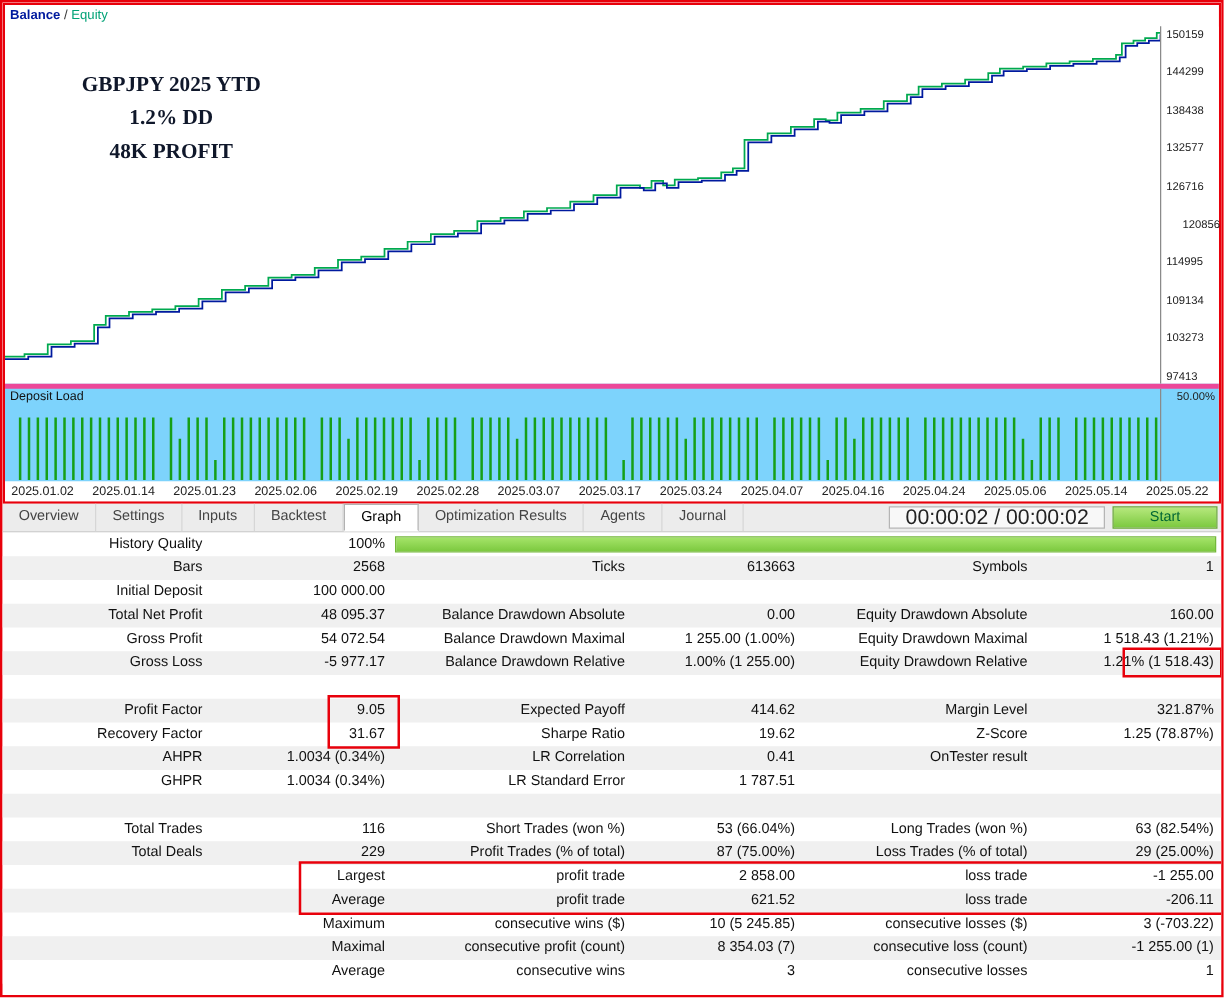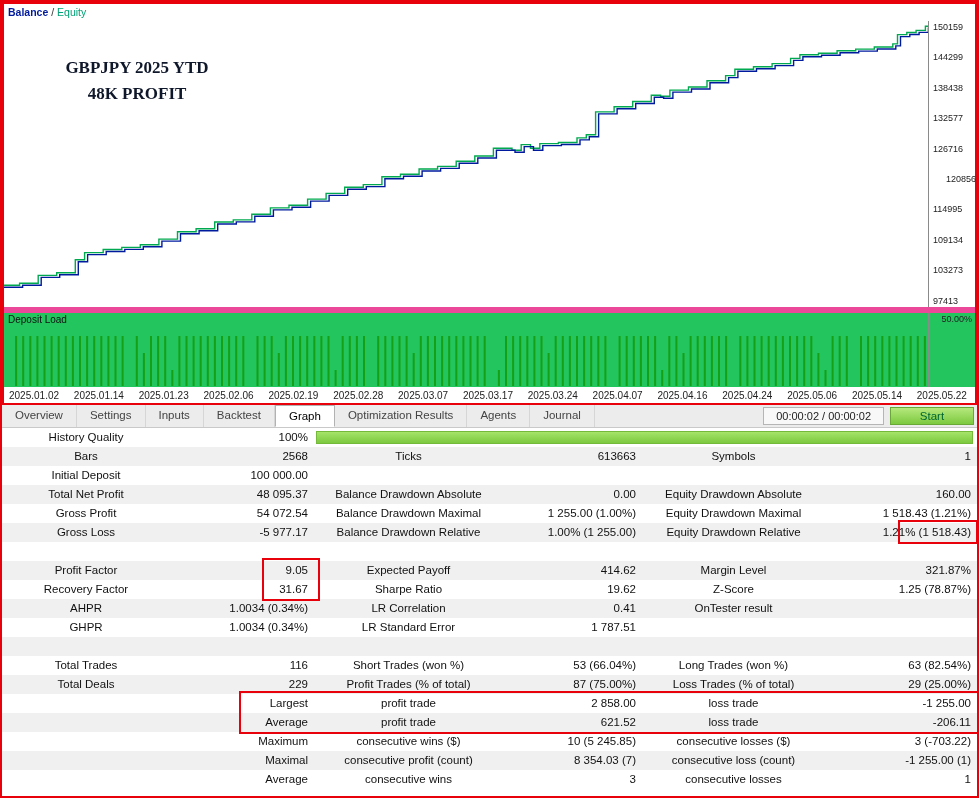--- a/index.html
+++ b/index.html
@@ -11,46 +11,46 @@
   .legend{height:17px;line-height:17px;font-size:10.5px;padding-left:4px;background:#fff;}
   .leg-balance{color:#001a9e;font-weight:bold;}
   .leg-sep{color:#333;}
   .leg-equity{color:#00a276;}
   .chart-area{position:relative;height:286px;background:#fff;}
   #curve-svg{position:absolute;left:0;top:0;width:929px;height:286px;}
   .y-axis{position:absolute;right:0;top:0;bottom:0;width:46px;border-left:1px solid #8a8a8a;background:#fff;text-decoration:underline;}
   .ylab{position:absolute;left:4px;font-size:9px;color:#222;}
   .annotation{position:absolute;left:38px;top:34px;width:190px;text-align:center;
     color:#0f172a;font-family:"Liberation Serif",serif;font-weight:bold;font-size:17px;line-height:1.55;}
-  .deposit-panel{position:relative;height:74px;border-top:6px solid #ec4899;background:#22c55e;}
+  .deposit-panel{position:relative;height:74px;border-top:4px solid #ec4899;background:#7dd3fc;}
   .deposit-label{position:absolute;left:4px;top:1px;font-size:10px;color:#111;}
   #deposit-svg{position:absolute;left:0;bottom:1px;width:929px;height:58px;}
   .deposit-axis{position:absolute;right:0;top:0;bottom:0;width:46px;border-left:1px solid #8a8a8a;}
   .deposit-scale{position:absolute;right:3px;top:1px;font-size:9px;color:#222;}
   .x-axis{height:16px;display:flex;justify-content:space-between;align-items:center;
     padding:0 8px 0 5px;font-size:10px;color:#222;background:#fff;}
   
   .tabbar{height:22px;background:#ececec;border-bottom:1px solid #c9c9c9;
     display:flex;justify-content:space-between;align-items:center;}
   .tabs{display:flex;height:22px;}
   .tab{padding:0 13px;line-height:21px;font-size:11.5px;color:#444;
     border-right:1px solid #d6d6d6;cursor:pointer;box-sizing:border-box;}
   .tab.active{background:#fff;color:#000;border:1px solid #b2b2b2;border-bottom:1px solid #fff;}
   .tabbar-right{display:flex;align-items:center;gap:6px;padding-right:3px;}
-  .elapsed{font-size:11px;height:16px;line-height:16px;padding:0 12px;background:#f8f8f8;
+  .elapsed{font-size:17px;height:16px;line-height:16px;padding:0 12px;background:#f8f8f8;
     border:1px solid #b5b5b5;color:#222;}
   .start-btn{width:84px;height:18px;font-size:11.5px;font-family:"Liberation Sans",sans-serif;
     background:linear-gradient(#b6e87d,#7cc93f);border:1px solid #69a836;color:#063;cursor:pointer;}
   
   .stats{position:relative;background:#fff;}
   .srow{display:grid;grid-template-columns:160px 152px 186px 142px 180px 1fr;
     height:19px;line-height:19px;font-size:11.5px;}
   .srow.shaded{background:#f0f0f0;}
   .cell{overflow:hidden;white-space:nowrap;}
-  .cl{text-align:center;padding-left:3px;}
+  .cl{text-align:right;padding-left:3px;}
   .c1{padding-left:8px;}
   .cv{text-align:right;padding-right:6px;}
   .qbar{grid-column:3/7;margin:3px 4px 3px 2px;background:linear-gradient(#a5e469,#7cc93f);
     border:1px solid #74b93a;box-sizing:border-box;}
   .anno-box{position:absolute;border:2px solid #e8000b;pointer-events:none;box-sizing:border-box;}
   .box-equity{left:896px;top:92px;width:80px;height:24px;}
   .box-factors{left:260px;top:130px;width:58px;height:43px;}
   .box-trades{left:237px;top:263px;width:740px;height:43px;}
 </style>
 </head>
@@ -63,20 +63,21 @@
       <span class="leg-balance">Balance</span><span class="leg-sep"> / </span><span class="leg-equity">Equity</span>
     </div>
 
     <div class="chart-area">
       <svg id="curve-svg" preserveAspectRatio="none" viewBox="0 0 929 286">
           <path d="M-3.0 264.3H15.6V262.2H34.2V254.4H52.7V251.8H71.3V238.8H80.6V231.6H99.2V228.5H117.8V226.4H136.3V223.8H154.9V218.1H173.5V210.8H192.1V207.7H210.7V201.0H229.3V198.9H247.8V193.2H266.4V186.9H285.0V184.3H303.6V178.1H322.1V172.4H340.7V166.2H359.3V163.6H377.9V155.8H396.5V153.2H415.1V148.0H433.6V145.4H452.2V140.2H470.8V135.0H489.4V127.2H508.0V129.3H517.2V123.6H526.5V127.2H535.8V122.6H554.4V121.5H573.0V116.9H582.3V113.7H591.6V90.9H610.1V85.7H628.7V80.5H647.3V74.3H656.6V75.3H665.9V69.1H684.5V66.0H703.0V59.8H721.6V54.6H730.9V48.3H749.5V45.8H768.1V42.6H786.6V37.4H795.9V33.8H814.5V32.3H833.1V29.7H851.7V28.1H870.3V26.0H888.8V22.9H893.5V13.6H902.8V11.5H912.1V9.4H921.4V5.3H926.0V3.9H929" fill="none" stroke="#00a94f" stroke-width="1.4"></path>
           <path d="M0.0 266.3H18.6V264.2H37.2V256.4H55.7V253.8H74.3V240.8H83.6V233.6H102.2V230.5H120.8V228.4H139.3V225.8H157.9V220.1H176.5V212.8H195.1V209.7H213.7V203.0H232.3V200.9H250.8V195.2H269.4V188.9H288.0V186.3H306.6V180.1H325.1V174.4H343.7V168.2H362.3V165.6H380.9V157.8H399.5V155.2H418.1V150.0H436.6V147.4H455.2V142.2H473.8V137.0H492.4V129.2H511.0V131.3H520.2V125.6H529.5V129.2H538.8V124.6H557.4V123.5H576.0V118.9H585.3V115.7H594.6V92.9H613.1V87.7H631.7V82.5H650.3V76.3H659.6V77.3H668.9V71.1H687.5V68.0H706.0V61.8H724.6V56.6H733.9V50.3H752.5V47.8H771.1V44.6H789.6V39.4H798.9V35.8H817.5V34.3H836.1V31.7H854.7V30.1H873.3V28.0H891.8V24.9H896.5V15.6H905.8V13.5H915.1V11.4H924.4V7.3H929.0V5.9H929" fill="none" stroke="#001a9e" stroke-width="1.4"></path>
         </svg>
       <div class="annotation" id="annotation">
           <div>GBPJPY 2025 YTD</div>
+          <div>1.2% DD</div>
           <div>48K PROFIT</div>
         </div>
       <div class="y-axis" id="y-axis">
           <div class="ylab" style="top: 0.922432px;">150159</div>
           <div class="ylab" style="top: 31.3391px;">144299</div>
           <div class="ylab" style="top: 61.761px;">138438</div>
           <div class="ylab" style="top: 92.1829px;">132577</div>
           <div class="ylab" style="top: 122.605px;">126716</div>
           <div class="ylab" style="top: 153.021px; margin-left: 13px;">120856</div>
           <div class="ylab" style="top: 183.443px;">114995</div>

